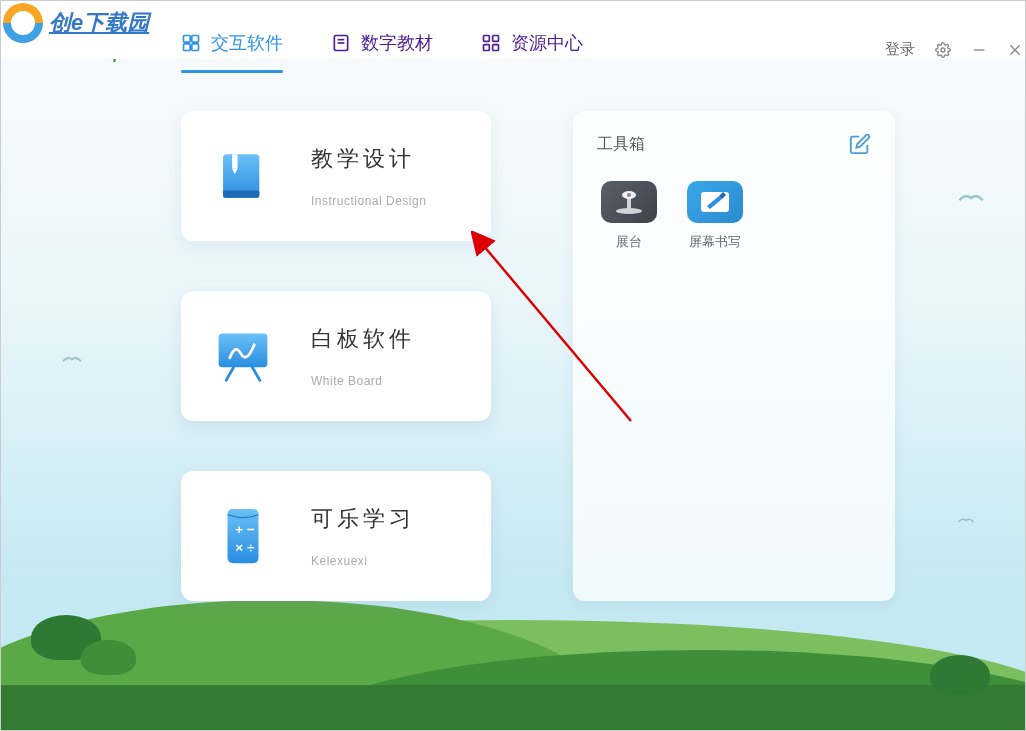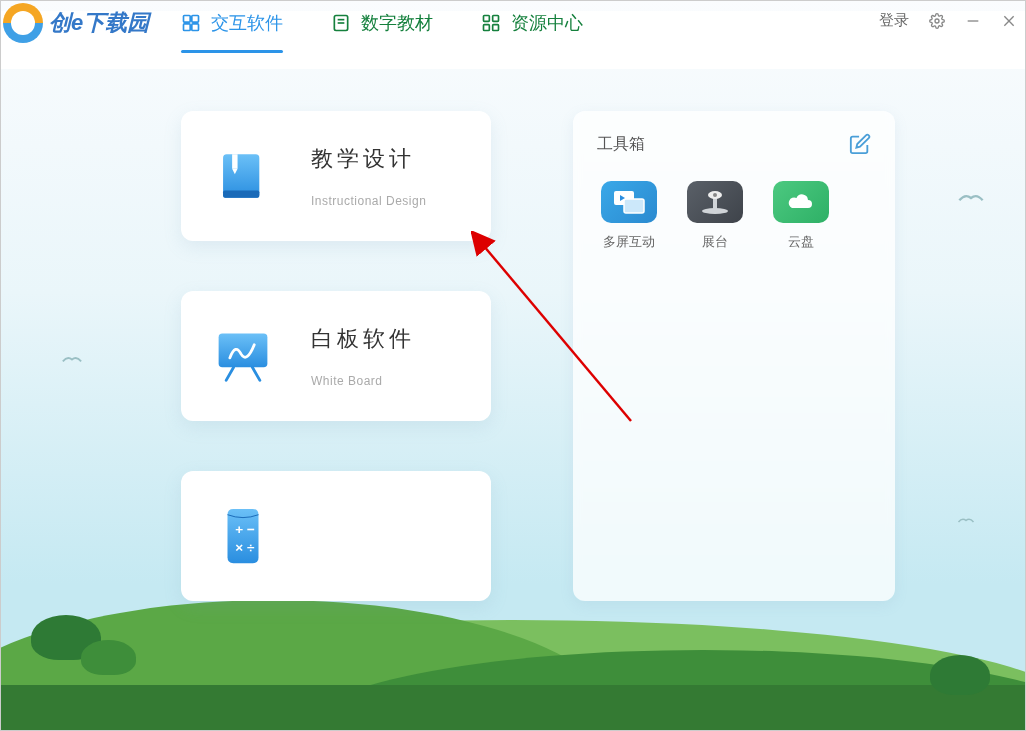--- a/index.html
+++ b/index.html
@@ -7,49 +7,48 @@
       font-family: "Microsoft YaHei", "PingFang SC", sans-serif;
       width: 1026px; height: 731px; 
       overflow: hidden;
       border: 1px solid #ccc;
       position: relative;
       background: linear-gradient(to bottom, #fafcfe 0%, #eaf6fa 40%, #c5e9f2 80%);
     }
     .topbar {
       height: 58px;
       display: flex;
-      align-items: flex-start;
-      padding: 0 8px 0 10px;
+      align-items: flex-end;
+      padding: 0 2px 0 10px;
       background: #ffffff;
       position: relative;
       z-index: 10;
-      margin-top: 10px;
     }
     .watermark-logo {
       position: absolute;
       top: 2px; left: 2px;
       z-index: 100;
       display:flex;align-items:center;gap:6px;
     }
     .wm-icon{
       width:40px;height:40px;border-radius:50%;
       background: conic-gradient(#f5a623 0 90deg,#3fa0e6 90deg 270deg,#f5a623 270deg 360deg);
       position:relative;
     }
     .wm-icon::after{content:"";position:absolute;inset:8px;border-radius:50%;background:#fff}
     .watermark-text{
       font-size:22px;font-weight:bold;color:#3478c8;
-      font-style:italic;text-shadow:1px 1px 0 #fff;
+      font-style:italic;text-shadow:1px 1px 0 #fff;text-decoration:underline;
     }
     .watermark-url{
       position:absolute;top:44px;left:70px;
       font-size:16px;color:#2e9e3a;font-weight:bold;
     }
     .nav-tabs { display:flex; align-items:center; gap: 48px; margin-left: 170px; }
-    .tab { display:flex; align-items:center; gap:10px; font-size:18px; color:#15803d; cursor:pointer; position:relative; padding-bottom:4px;}
+    .tab { display:flex; align-items:center; gap:10px; font-size:18px; color:#4c1d95; cursor:pointer; position:relative; padding-bottom:4px;}
     .tab.active { color:#2c94e8; }
     .tab.active::after{content:"";position:absolute;left:0;right:0;bottom:-14px;height:3px;background:#2c94e8;border-radius:2px}
     .tab-icon{width:20px;height:20px;display:flex;align-items:center;justify-content:center}
     .topbar-right{margin-left:auto;display:flex;align-items:center;gap:20px}
     .login{font-size:15px;color:#666;cursor:pointer}
     .win-btn{width:16px;height:16px;cursor:pointer;color:#888;display:flex;align-items:center;justify-content:center}
     
     .sky{position:absolute;inset:58px 0 0 0;overflow:hidden}
     .ground{
       position:absolute;bottom:0;left:0;right:0;height:90px;
@@ -245,62 +244,58 @@
               </linearGradient>
             </defs>
             <path d="M8 10 Q 8 4 14 4 H 34 Q 40 4 40 10 V 54 Q 40 60 34 60 H 14 Q 8 60 8 54 Z" fill="url(#g3)"></path>
             <path d="M8 10 Q 24 16 40 10" stroke="#1a6ab8" stroke-width="1" fill="none"></path>
             <text x="16" y="30" fill="#fff" font-size="14" font-weight="bold">+</text>
             <text x="28" y="30" fill="#fff" font-size="14" font-weight="bold">−</text>
             <text x="16" y="48" fill="#fff" font-size="14" font-weight="bold">×</text>
             <text x="28" y="48" fill="#fff" font-size="14" font-weight="bold">÷</text>
           </svg>
       </div>
+      <div class="card-text">
+        <div class="card-title">可乐学习</div>
+        <div class="card-sub">Kelexuexi</div>
+      </div>
     </div>
   </div>
 
   <div class="toolbox">
     <div class="toolbox-header">
       <span class="toolbox-title">工具箱</span>
       <span class="edit-btn">
         <svg viewBox="0 0 24 24" width="22" height="22" fill="none" stroke="currentColor" stroke-width="2">
             <path d="M11 4H4a2 2 0 0 0-2 2v14a2 2 0 0 0 2 2h14a2 2 0 0 0 2-2v-7"></path>
             <path d="M18.5 2.5a2.12 2.12 0 0 1 3 3L12 15l-4 1 1-4 9.5-9.5z"></path>
           </svg>
       </span>
     </div>
     <div class="tool-grid">
-      <div class="tool">
-        <div class="tool-icon ti-blue">
-          <svg width="34" height="26" viewBox="0 0 34 26" fill="#fff">
-              <rect x="2" y="2" width="20" height="14" rx="2" fill="#fff"></rect>
-              <rect x="12" y="10" width="20" height="14" rx="2" fill="#cce8fa" stroke="#fff" stroke-width="1.5"></rect>
-              <polygon points="8,6 8,12 13,9" fill="#2a8ee0"></polygon>
-            </svg>
-        </div>
-        <span class="tool-label">多屏互动</span>
-      </div>
       <div class="tool">
         <div class="tool-icon ti-grey">
           <svg width="30" height="26" viewBox="0 0 30 26" fill="#d0d4d8">
               <ellipse cx="15" cy="22" rx="13" ry="3"></ellipse>
               <rect x="13" y="6" width="4" height="14"></rect>
               <ellipse cx="15" cy="6" rx="7" ry="4" fill="#eee"></ellipse>
               <circle cx="15" cy="6" r="2" fill="#888"></circle>
             </svg>
         </div>
         <span class="tool-label">展台</span>
       </div>
       <div class="tool">
-        <div class="tool-icon ti-green">
-          <svg width="30" height="20" viewBox="0 0 30 20" fill="#fff">
-              <path d="M22 8a6 6 0 0 0-11.5-2A5 5 0 0 0 6 16h16a4 4 0 0 0 0-8z"></path>
+        <div class="tool-icon ti-blue">
+          <svg width="32" height="24" viewBox="0 0 32 24" fill="none">
+              <rect x="2" y="2" width="28" height="20" rx="3" fill="#fff"></rect>
+              <path d="M8 16 L 20 6 L 23 9 L 11 19 Z" fill="#2a8ee0"></path>
+              <path d="M20 6 L 24 2 L 27 5 L 23 9 Z" fill="#1a6ab8"></path>
             </svg>
         </div>
-        <span class="tool-label">云盘</span>
+        <span class="tool-label">屏幕书写</span>
       </div>
     </div>
   </div>
 </div>
 
 <svg class="arrow" viewBox="0 0 170 200">
   <defs>
       <marker id="ah" markerWidth="12" markerHeight="12" refX="2" refY="5" orient="auto">
         <polygon points="0,0 10,5 0,10" fill="#d00"></polygon>
       </marker>

